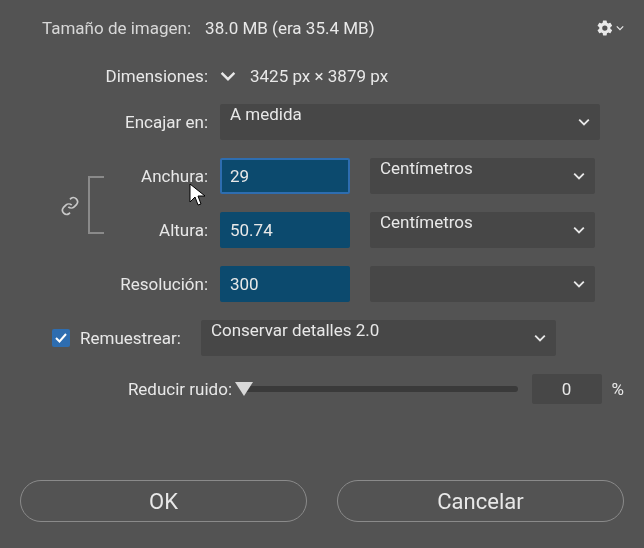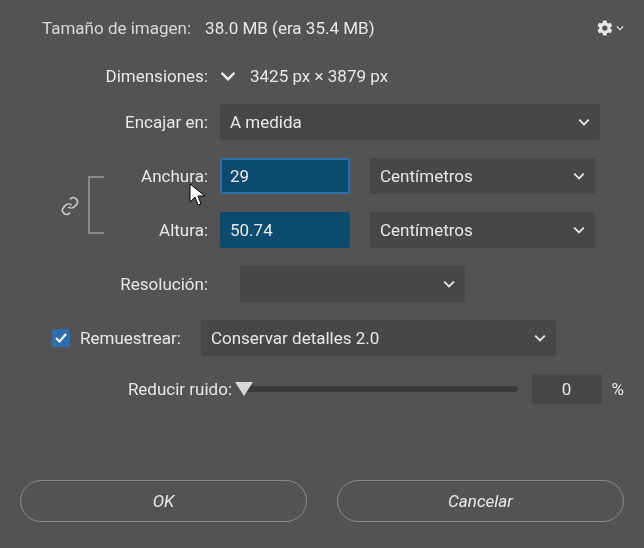--- a/index.html
+++ b/index.html
@@ -53,21 +53,20 @@
     cursor: pointer;
   }
   .dims-row .dims-value {
     color: #e8e8e8;
   }
   .select {
     background: #474747;
     height: 36px;
     border-radius: 2px;
     display: flex;
-    align-items: center;
     padding: 0 10px;
     color: #e8e8e8;
     cursor: pointer;
     position: relative;
   }
   .select .chev-down {
     position: absolute;
     right: 10px;
     top: 50%;
     transform: translateY(-50%);
@@ -178,26 +177,25 @@
     display: flex;
     gap: 30px;
   }
   .btn {
     flex: 1;
     height: 42px;
     background: transparent;
     border: 1px solid #8a8a8a;
     border-radius: 22px;
     color: #e8e8e8;
-    font-size: 17px;
+    font-size: 22px;
     display: flex;
     align-items: center;
     justify-content: center;
     cursor: pointer;
-    font-style: italic;
   }
   .cursor-arrow {
     position: absolute;
     left: 188px;
     top: 182px;
     pointer-events: none;
   }
 </style>
 </head>
 <body>
@@ -270,20 +268,23 @@
     <span class="chev-down">
       <svg width="12" height="12" viewBox="0 0 10 10">
           <path d="M1 3 L5 7 L9 3" stroke="#e8e8e8" stroke-width="1.5" fill="none"></path>
         </svg>
     </span>
   </div>
 </div>
 
 <div class="row">
   <div class="label-col">Resolución:</div>
+  <div class="input num-input">
+    <span>300</span>
+  </div>
   <div class="select res-unit">
     <span class="chev-down">
       <svg width="12" height="12" viewBox="0 0 10 10">
           <path d="M1 3 L5 7 L9 3" stroke="#e8e8e8" stroke-width="1.5" fill="none"></path>
         </svg>
     </span>
   </div>
 </div>
 
 <div class="row resample-row">

